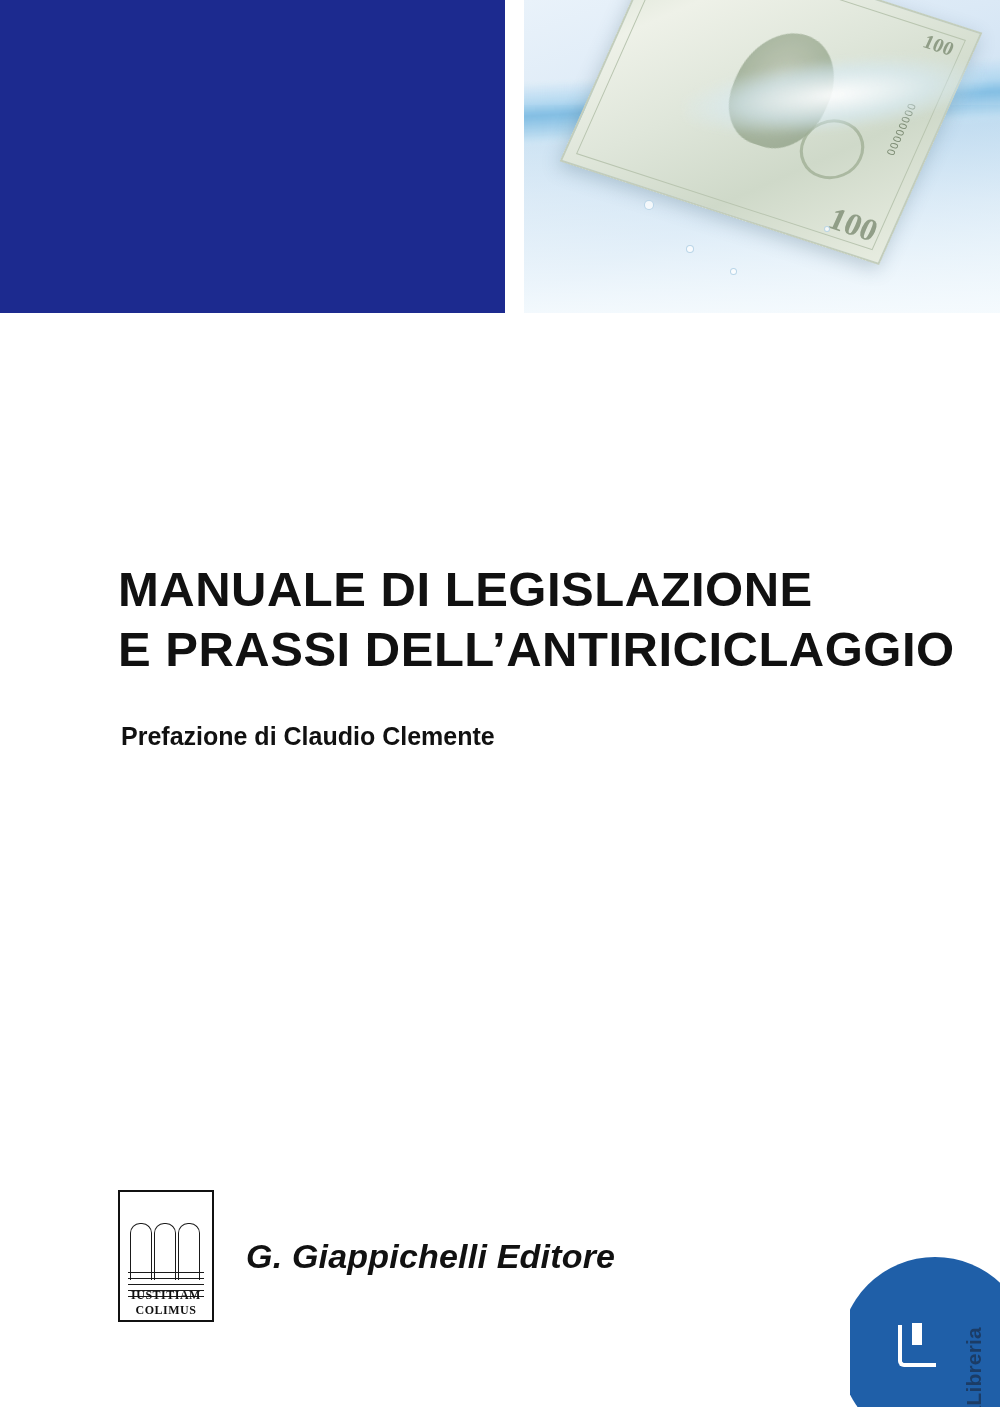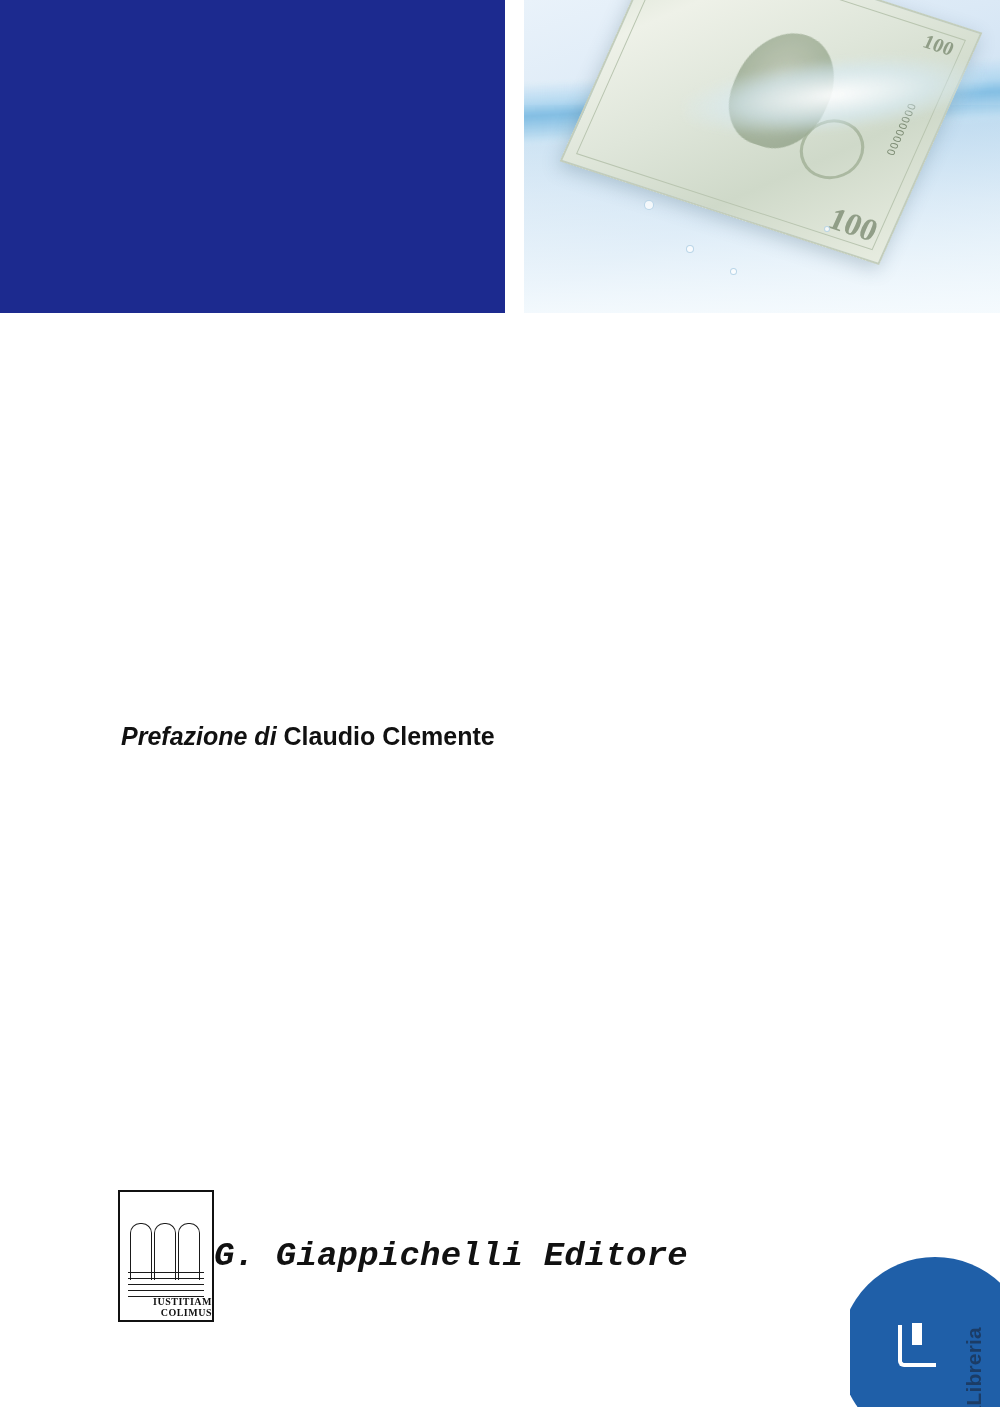--- a/index.html
+++ b/index.html
@@ -164,21 +164,20 @@
   .title .line { display: block; white-space: nowrap; }
   .preface {
     position: absolute;
     left: 121px;
     top: 722px;
     font-size: 25px;
     color: #111111;
     font-weight: bold;
   }
   .preface .ital {
-    font-style: italic;
     text-align: right;
   }
 
   
   .publisher-row {
     position: absolute;
     left: 118px;
     top: 1190px;
     display: flex;
     align-items: center;
@@ -217,34 +216,34 @@
     width: 76px;
     height: 26px;
     background:
       repeating-linear-gradient(180deg, #1a1a1a 0 1.5px, transparent 1.5px 6px);
   }
   .logo-motto {
     position: absolute;
     left: 0;
     bottom: 2px;
     width: 92px;
-    text-align: right;
-    font-size: 10px;
+    text-align: center;
+    font-size: 12px;
     letter-spacing: 0.5px;
     font-weight: bold;
     color: #111;
     font-family: "Liberation Serif", serif;
   }
   .publisher-name {
+    margin-left: 32px;
     font-size: 34px;
     font-weight: bold;
     font-style: italic;
     color: #111;
     letter-spacing: 0.2px;
-    font-family: Liberation Mono, monospace;
   }
 
   
   .corner-badge {
     position: absolute;
     right: 0;
     bottom: 0;
     width: 150px;
     height: 330px;
     background: #ffffff;
@@ -317,20 +316,24 @@
 
       <div class="splash"></div>
       <div class="bubble b1"></div>
       <div class="bubble b2"></div>
       <div class="bubble b3"></div>
       <div class="bubble b4"></div>
     </div>
   </div>
 
 
+  <div class="title">
+    <span class="line">MANUALE DI LEGISLAZIONE</span>
+    <span class="line">E PRASSI DELL’ANTIRICICLAGGIO</span>
+  </div>
 
   <div class="preface">
     <span class="ital">Prefazione di</span>
     <span>Claudio Clemente</span>
   </div>
 
   <div class="publisher-row">
     <div class="logo-box">
       <div class="logo-arches">
         <div class="arch a1"></div>

